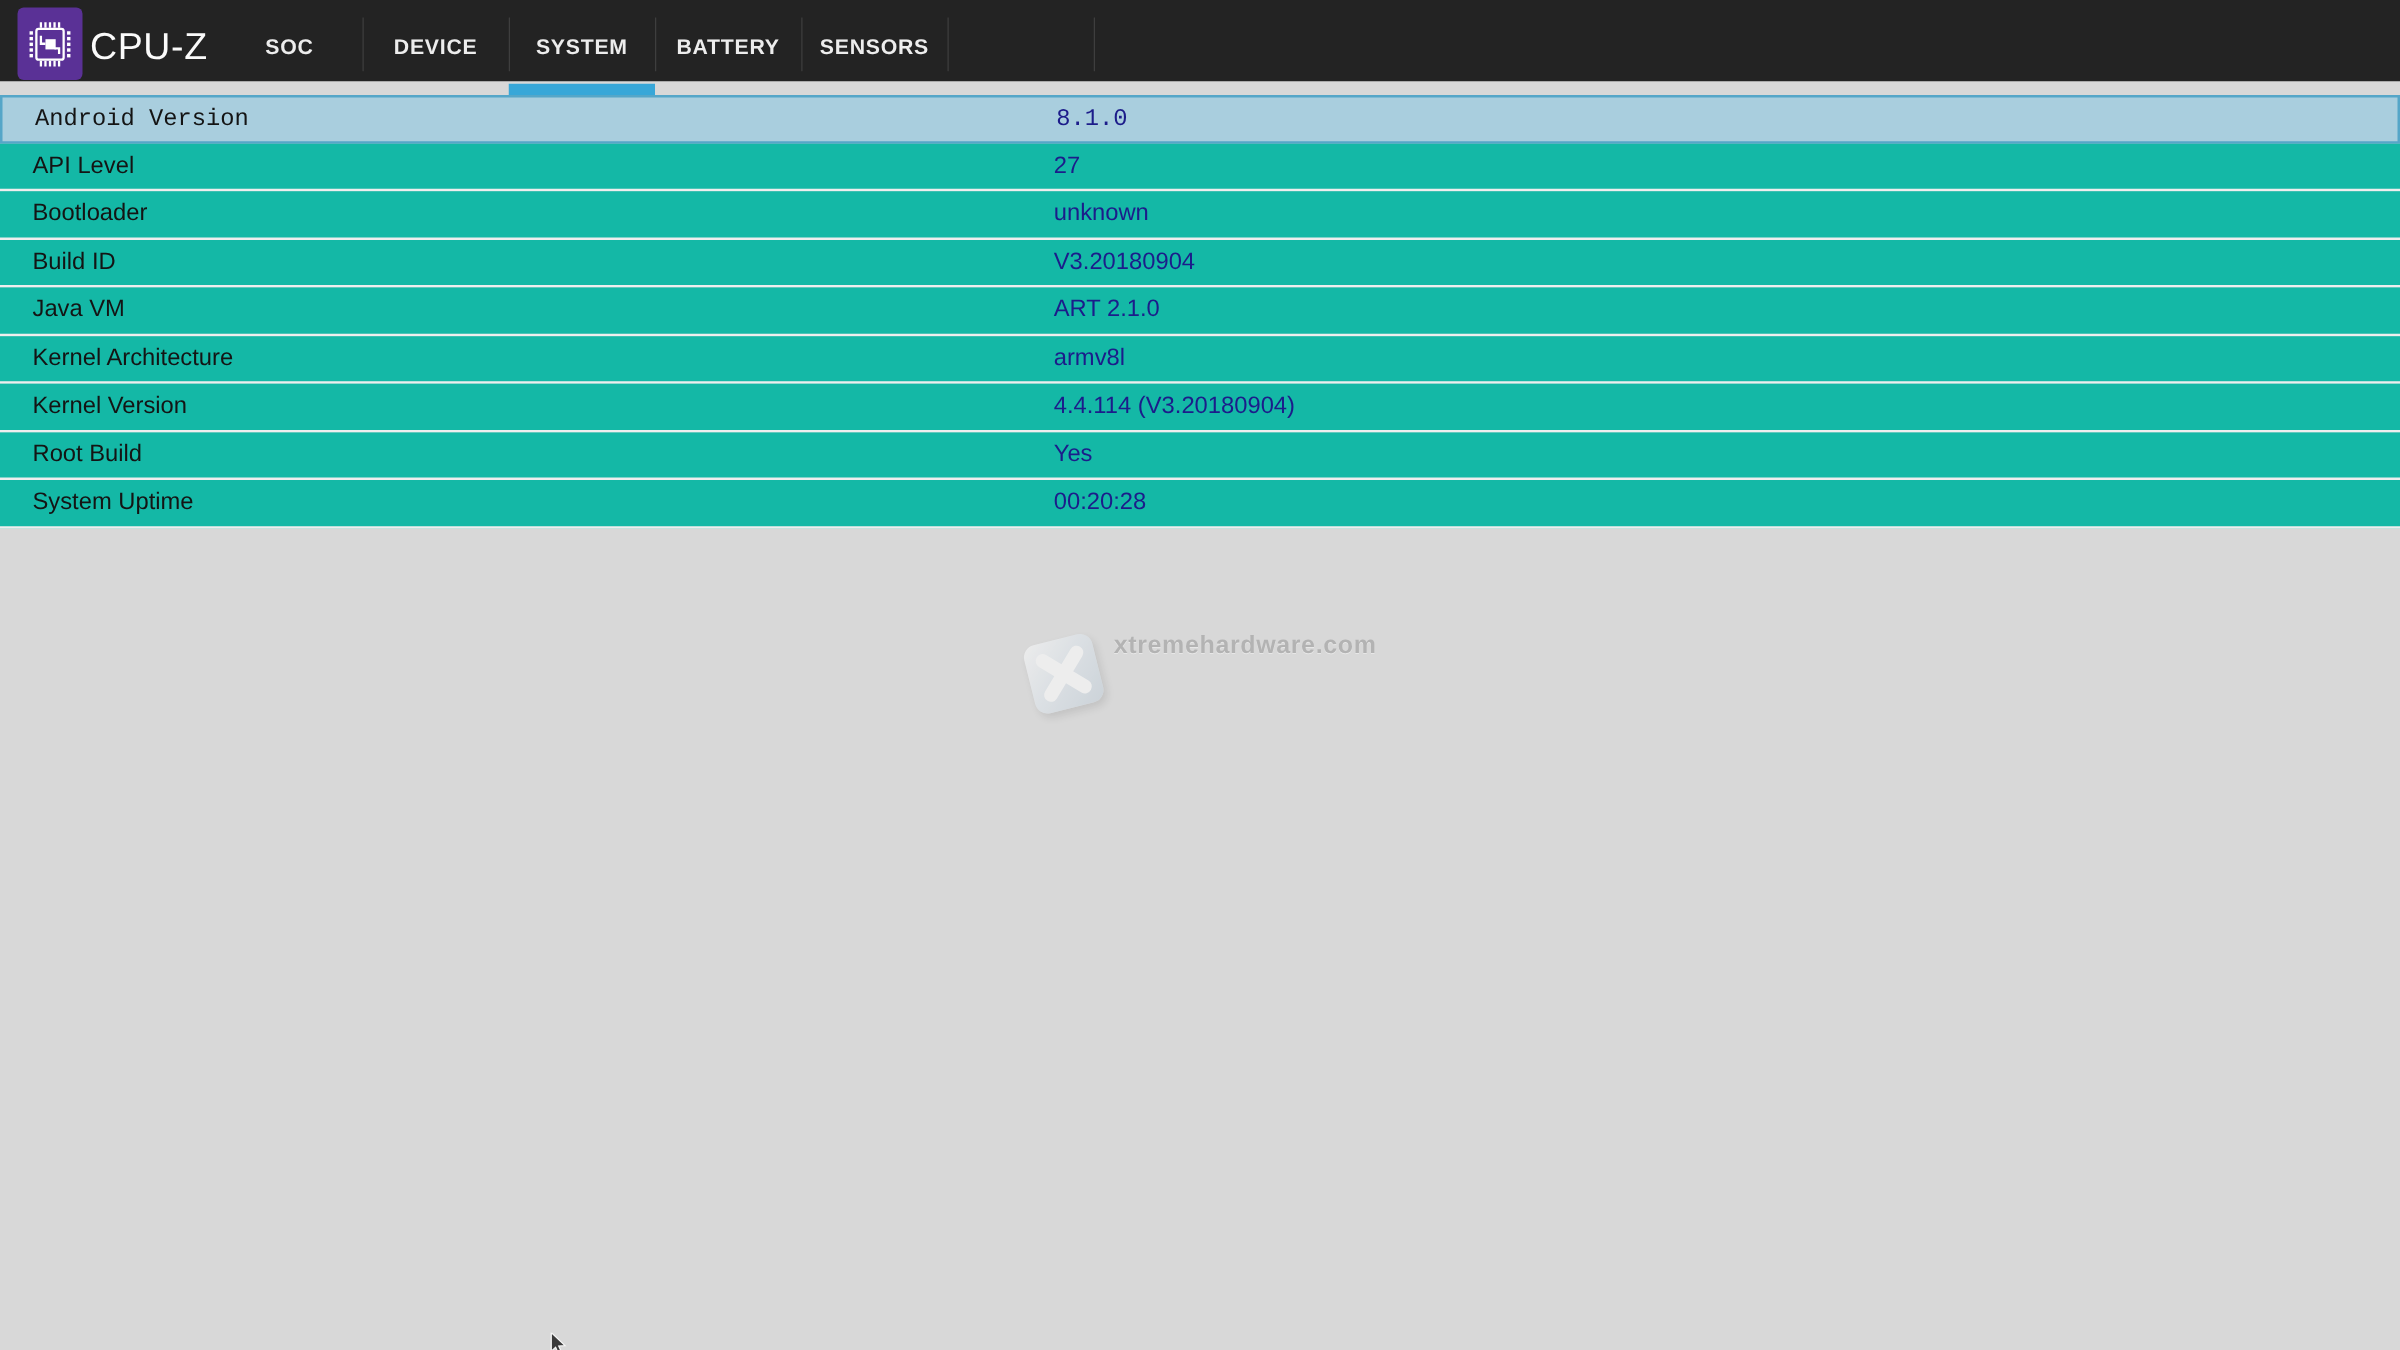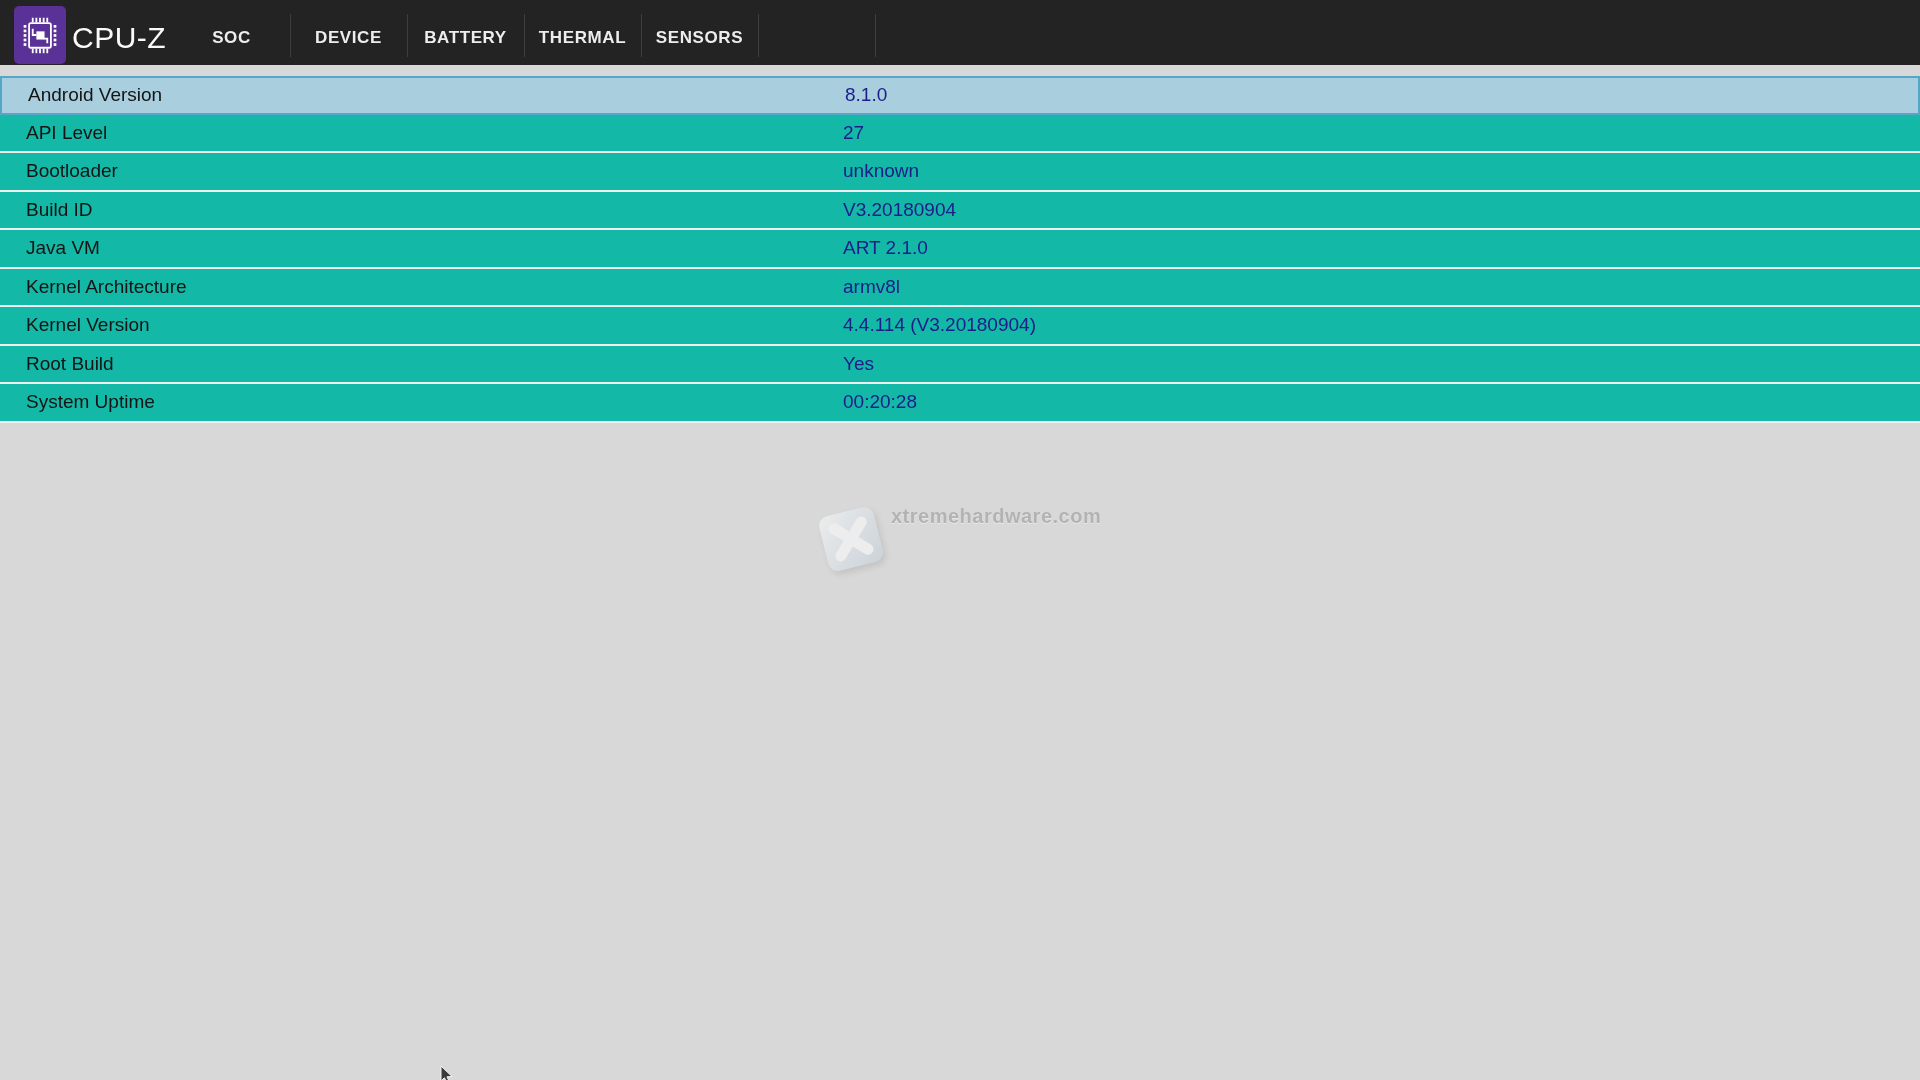--- a/index.html
+++ b/index.html
@@ -55,20 +55,21 @@
     position:absolute;left:26px;
     color:#141414;font-size:19px;
   }
   .row .value{
     position:absolute;left:843px;
     color:var(--value-color,#1c1c8a);font-size:19px;
   }
   .row.selected{
     background:var(--highlight,#a9cede);
     border:2px solid var(--highlight-border,#55a6c8);
+    font-family:Liberation Mono, monospace;
   }
 
   
   .watermark{position:absolute;left:823px;top:505px;display:flex;align-items:flex-start;pointer-events:none;}
   .wm-badge{
     width:56px;height:56px;margin-top:6px;
     border-radius:10px;
     background:linear-gradient(135deg,#fdfdfd 0%,#dfe7ee 45%,#c2cfda 100%);
     box-shadow:2px 4px 7px rgba(0,0,0,.18);
     transform:rotate(-14deg);
@@ -118,22 +119,25 @@
           <rect x="37" y="29" width="3" height="3"></rect>
         <rect x="37" y="34" width="3" height="3"></rect>
       </g>
     </svg>
   </div>
   <div class="app-title">CPU-Z</div>
 
   <nav class="tabs">
     <div class="tab">SOC</div>
     <div class="tab">DEVICE</div>
+    <div class="tab">
+      <span>SYSTEM</span>
+      <div class="underline"></div>
+    </div>
     <div class="tab">BATTERY</div>
-    <div class="tab">THERMAL</div>
     <div class="tab">SENSORS</div>
   </nav>
 
   <div class="tab-divider" style="left:290px"></div>
   <div class="tab-divider" style="left:407px"></div>
   <div class="tab-divider" style="left:524px"></div>
   <div class="tab-divider" style="left:641px"></div>
   <div class="tab-divider" style="left:758px"></div>
   <div class="tab-divider" style="left:875px"></div>
 </header>

